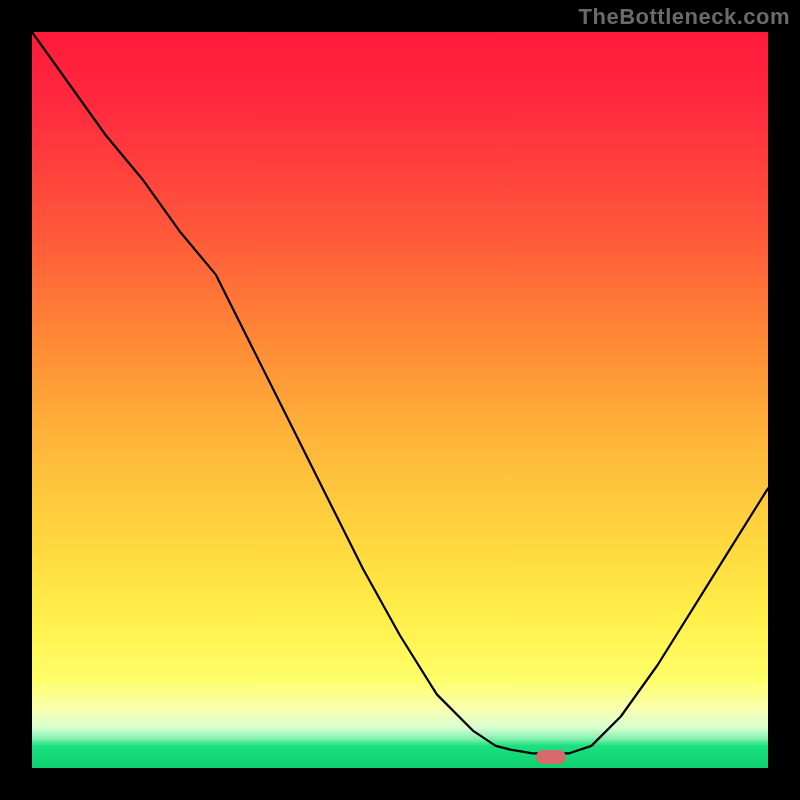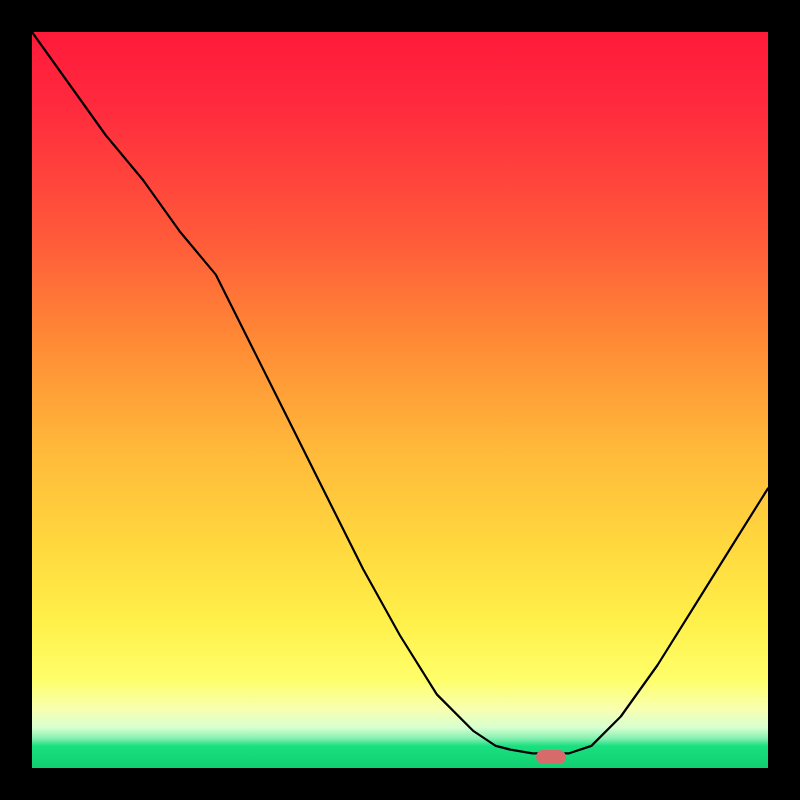--- a/index.html
+++ b/index.html
@@ -65,20 +65,21 @@
     height: 14px;
     background: #d76b6b;
     border-radius: 7px;
     transform: translate(-50%, -50%);
   }
 </style>
 </head>
 <body>
 
 <div class="outer">
+  <div class="watermark">TheBottleneck.com</div>
 
   <div class="plot">
     <div class="gradient"></div>
     <svg class="curve" viewBox="0 0 736 736" preserveAspectRatio="none">
       <path id="curve-path" fill="none" stroke="#000" stroke-width="2.2" stroke-linecap="round" stroke-linejoin="round" d="M0.0 0.0 L36.8 51.5 L73.6 103.0 L110.4 147.2 L147.2 198.7 L184.0 242.9 L220.8 316.5 L257.6 390.1 L294.4 463.7 L331.2 537.3 L368.0 603.5 L404.8 662.4 L441.6 699.2 L463.7 713.9 L478.4 717.6 L500.5 721.3 L515.2 721.3 L537.3 721.3 L559.4 713.9 L588.8 684.5 L625.6 633.0 L662.4 574.1 L699.2 515.2 L736.0 456.3"></path>
     </svg>
     <div class="marker" id="marker" style="left: 518.88px; top: 724.96px; background: rgb(215, 107, 107);"></div>
   </div>
 </div>
 

